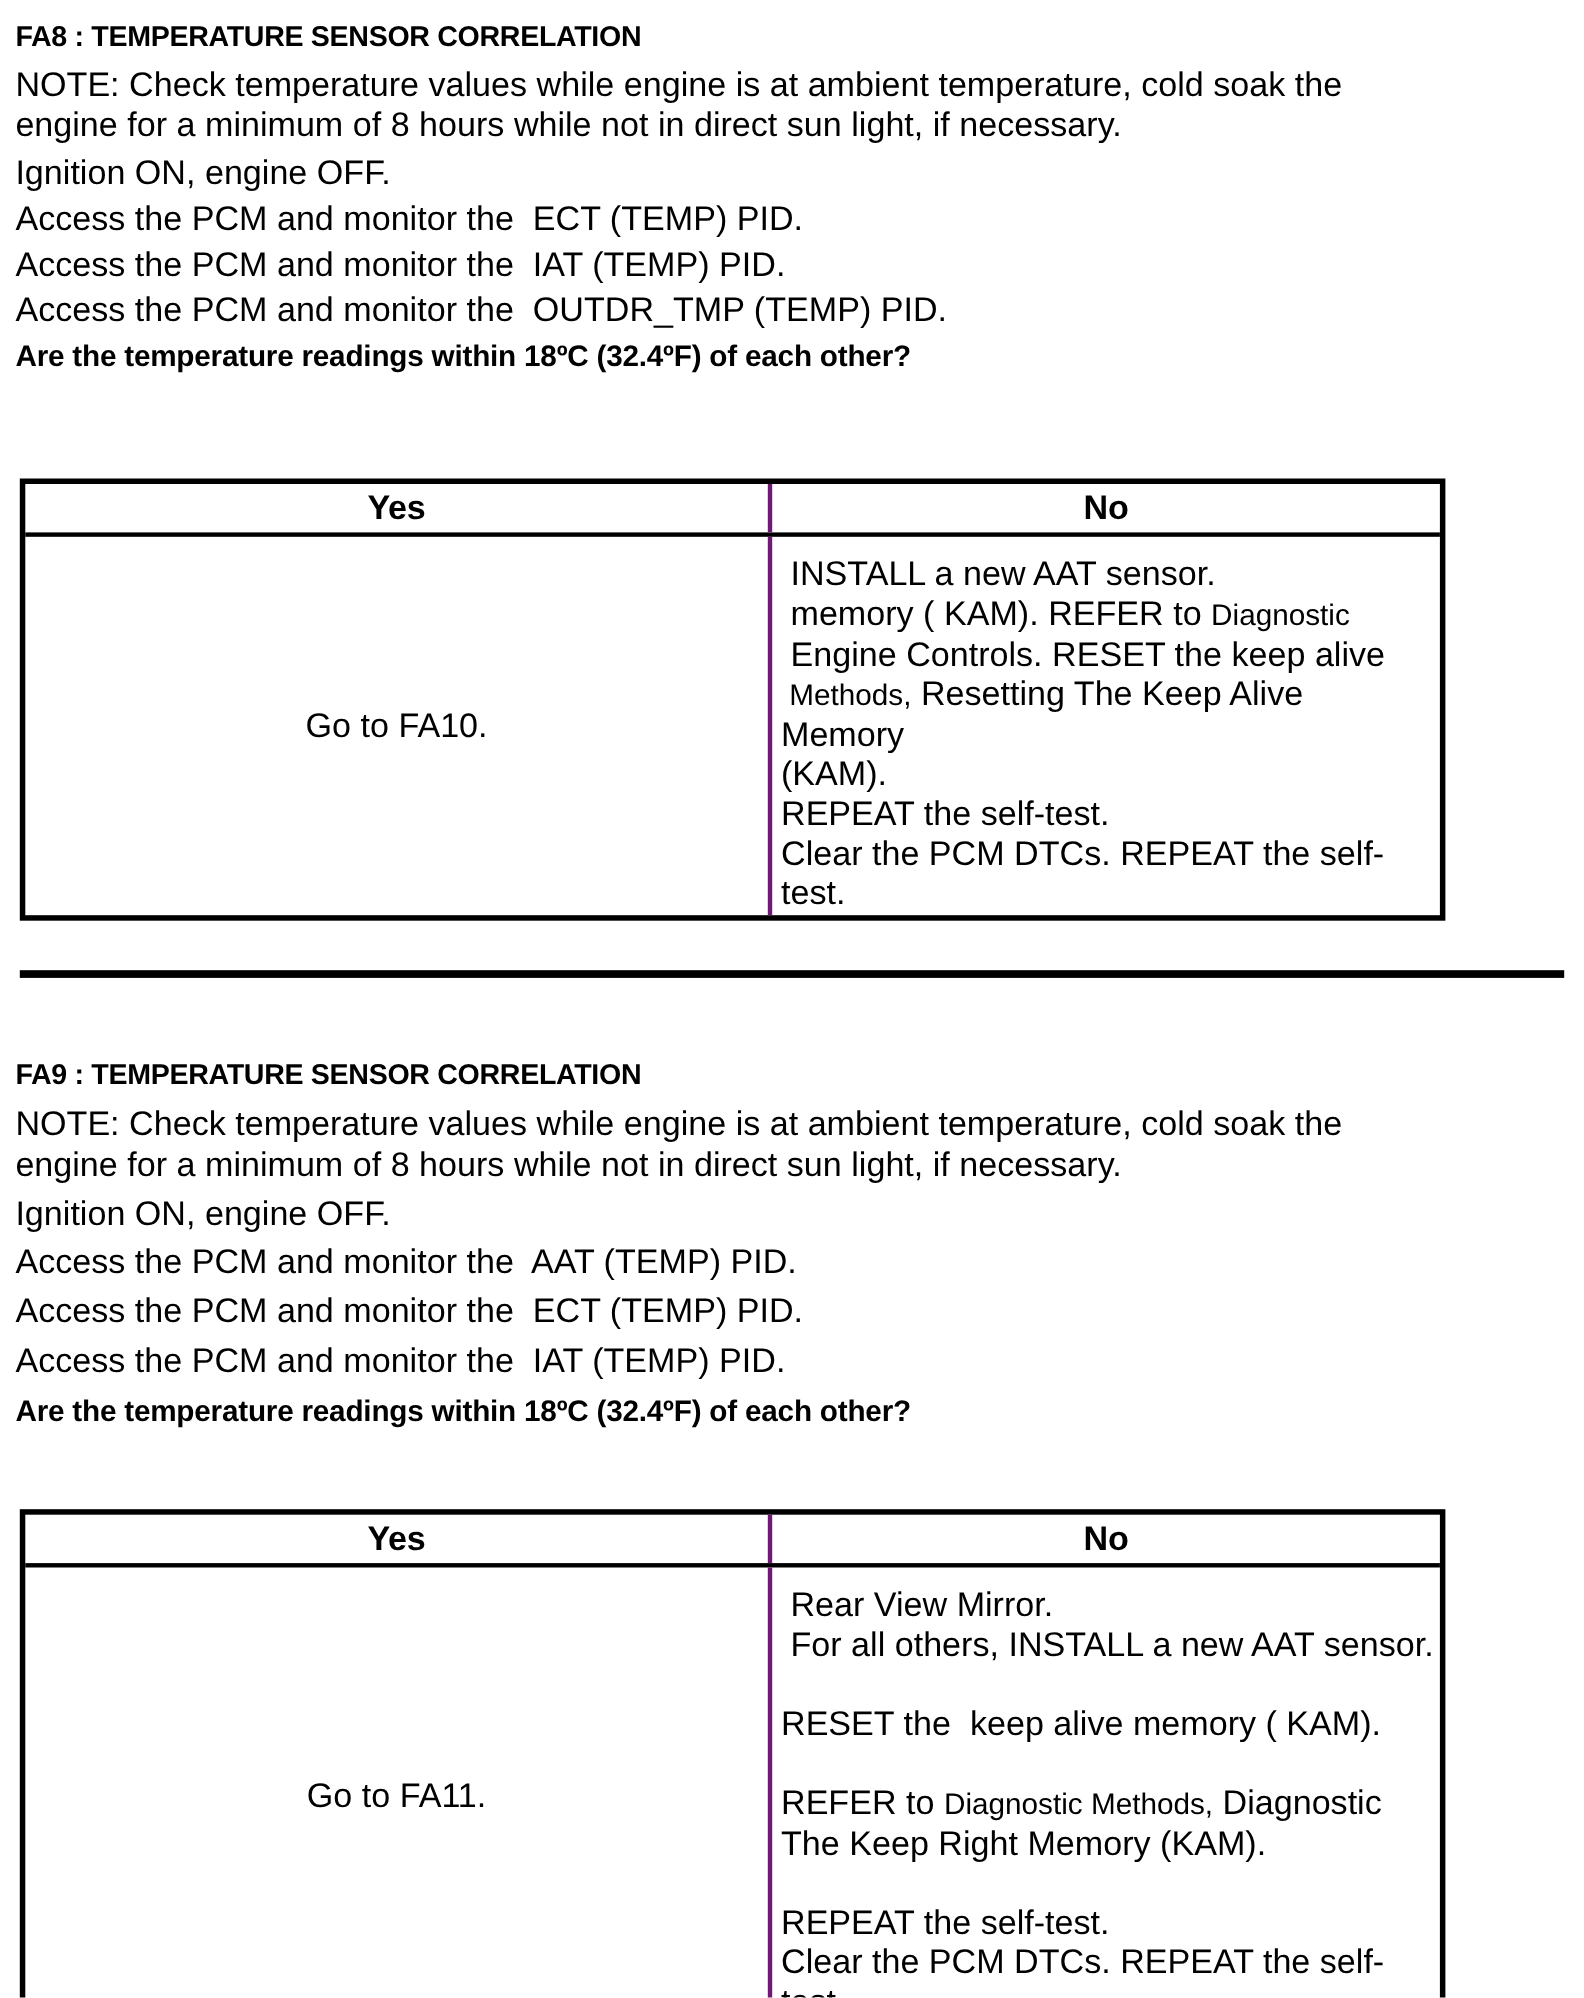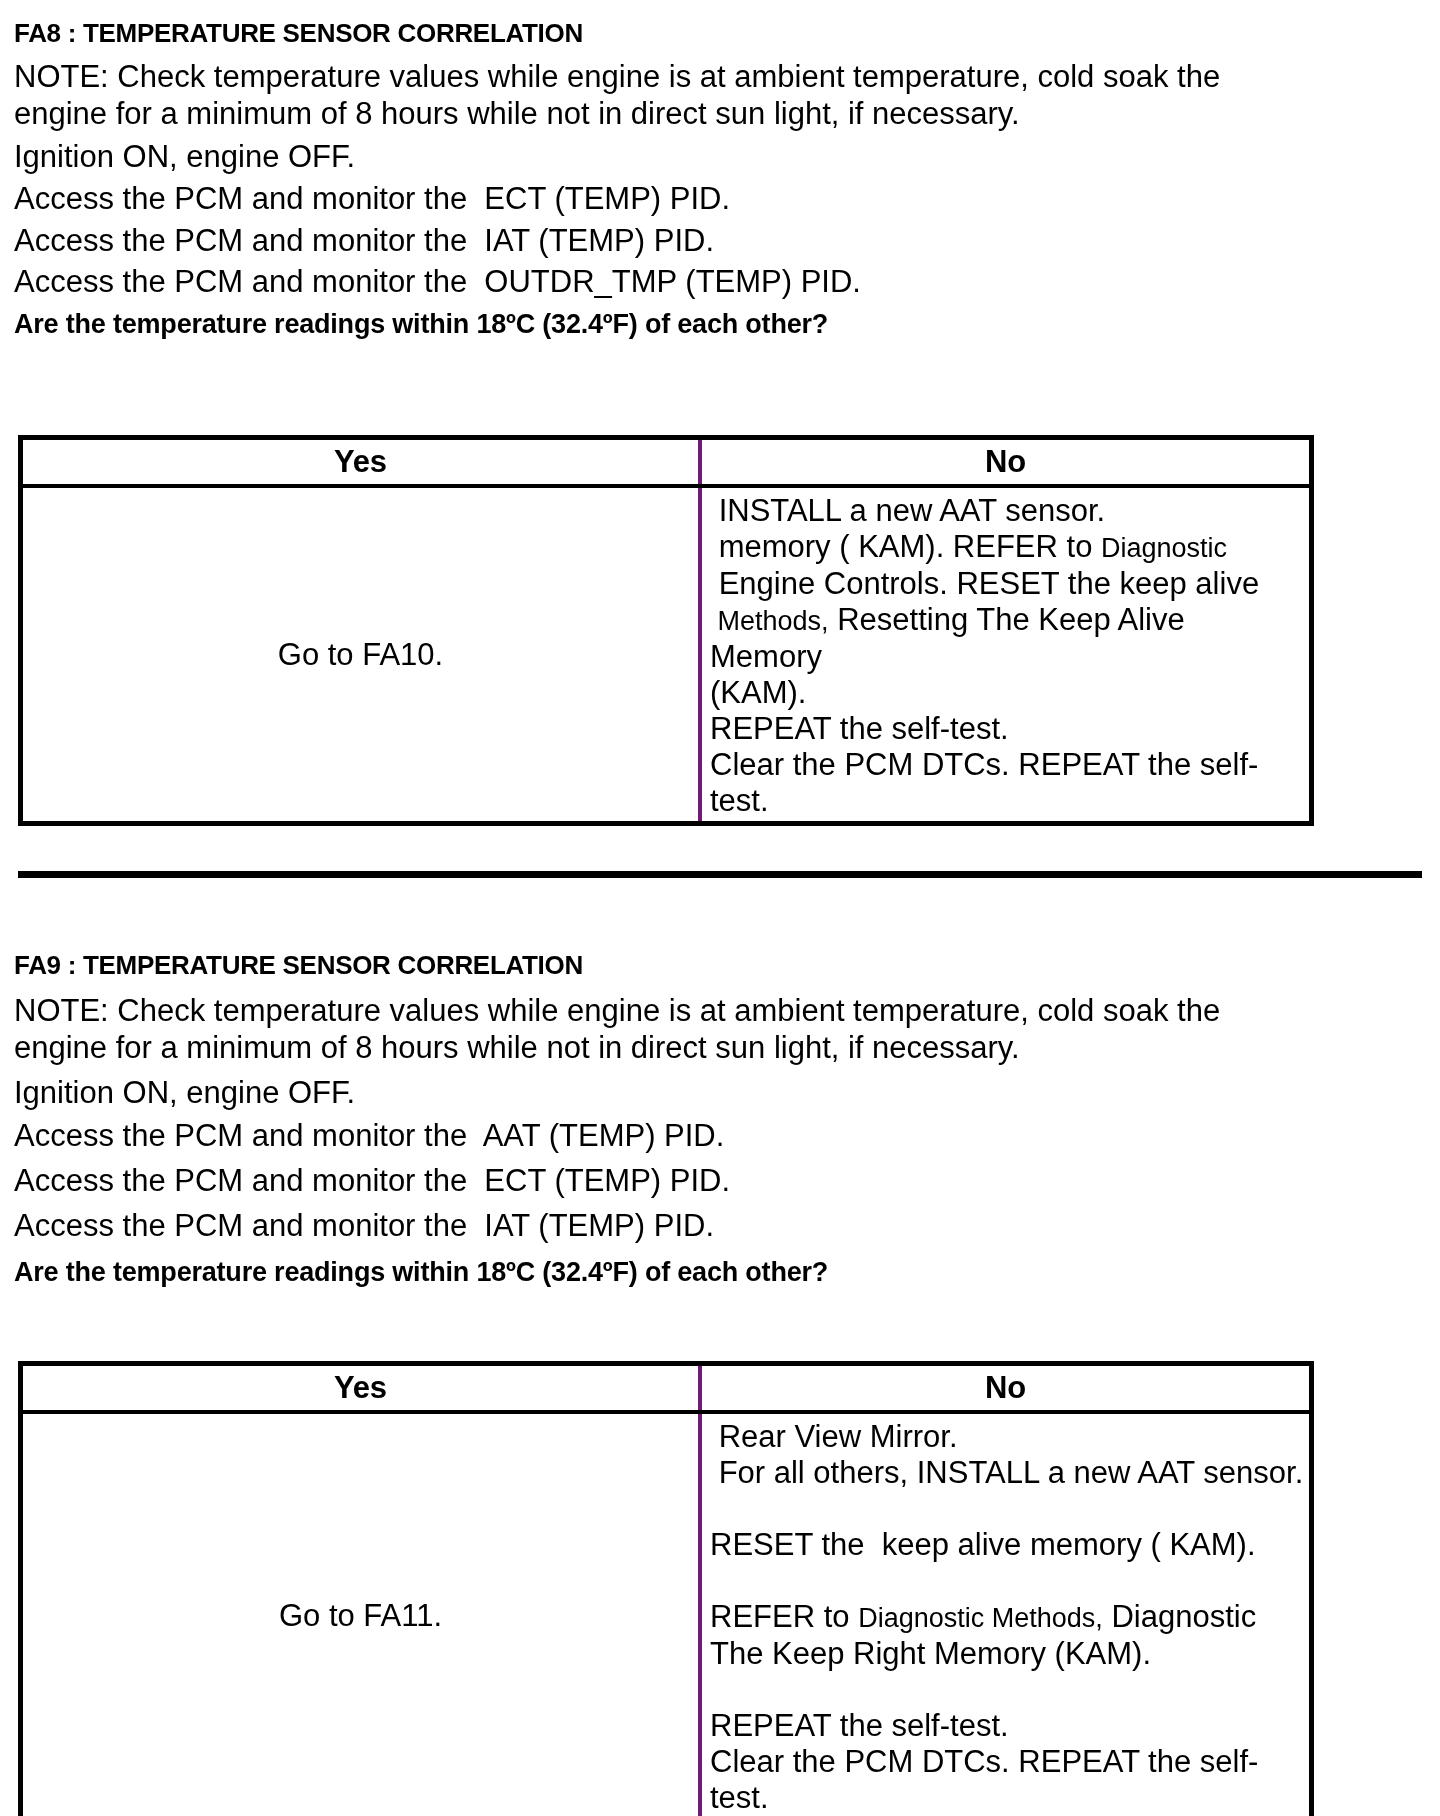--- a/index.html
+++ b/index.html
@@ -35,21 +35,21 @@
     font-size:31px; font-weight:bold; line-height:44px;
     text-align:center; letter-spacing:-0.2px;
   }
   .hcell.right, .bcell.right { border-left:4px solid #701a75; }
   .t1 .brow { min-height:255px; }
   .t2 .brow { min-height:404px; }
   .yes-cell {
     display:flex; align-items:center; justify-content:center;
     font-size:31px;
   }
-  .no-cell { padding:5px 4px 2px 8px; font-size:31px; }
+  .no-cell { padding:16px 4px 2px 8px; font-size:31px; }
   .tline { line-height:36px; white-space:pre-wrap; min-height:36px; }
   .tline .small { font-size:27px; }
 
   .divider { height:7px; background:#000; width:1404px; margin-left:4px; }
 
   
   .m-title1 { margin-top:2px; }
   .m-note   { margin-top:10px; }
   .m-step1  { margin-top:6px; }
   .m-step2  { margin-top:5px; }

